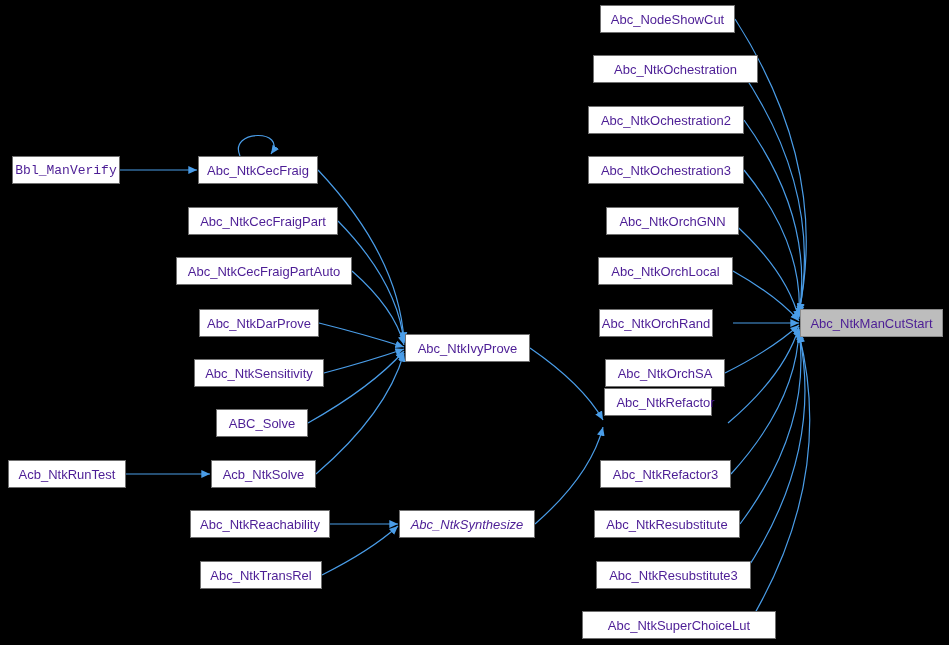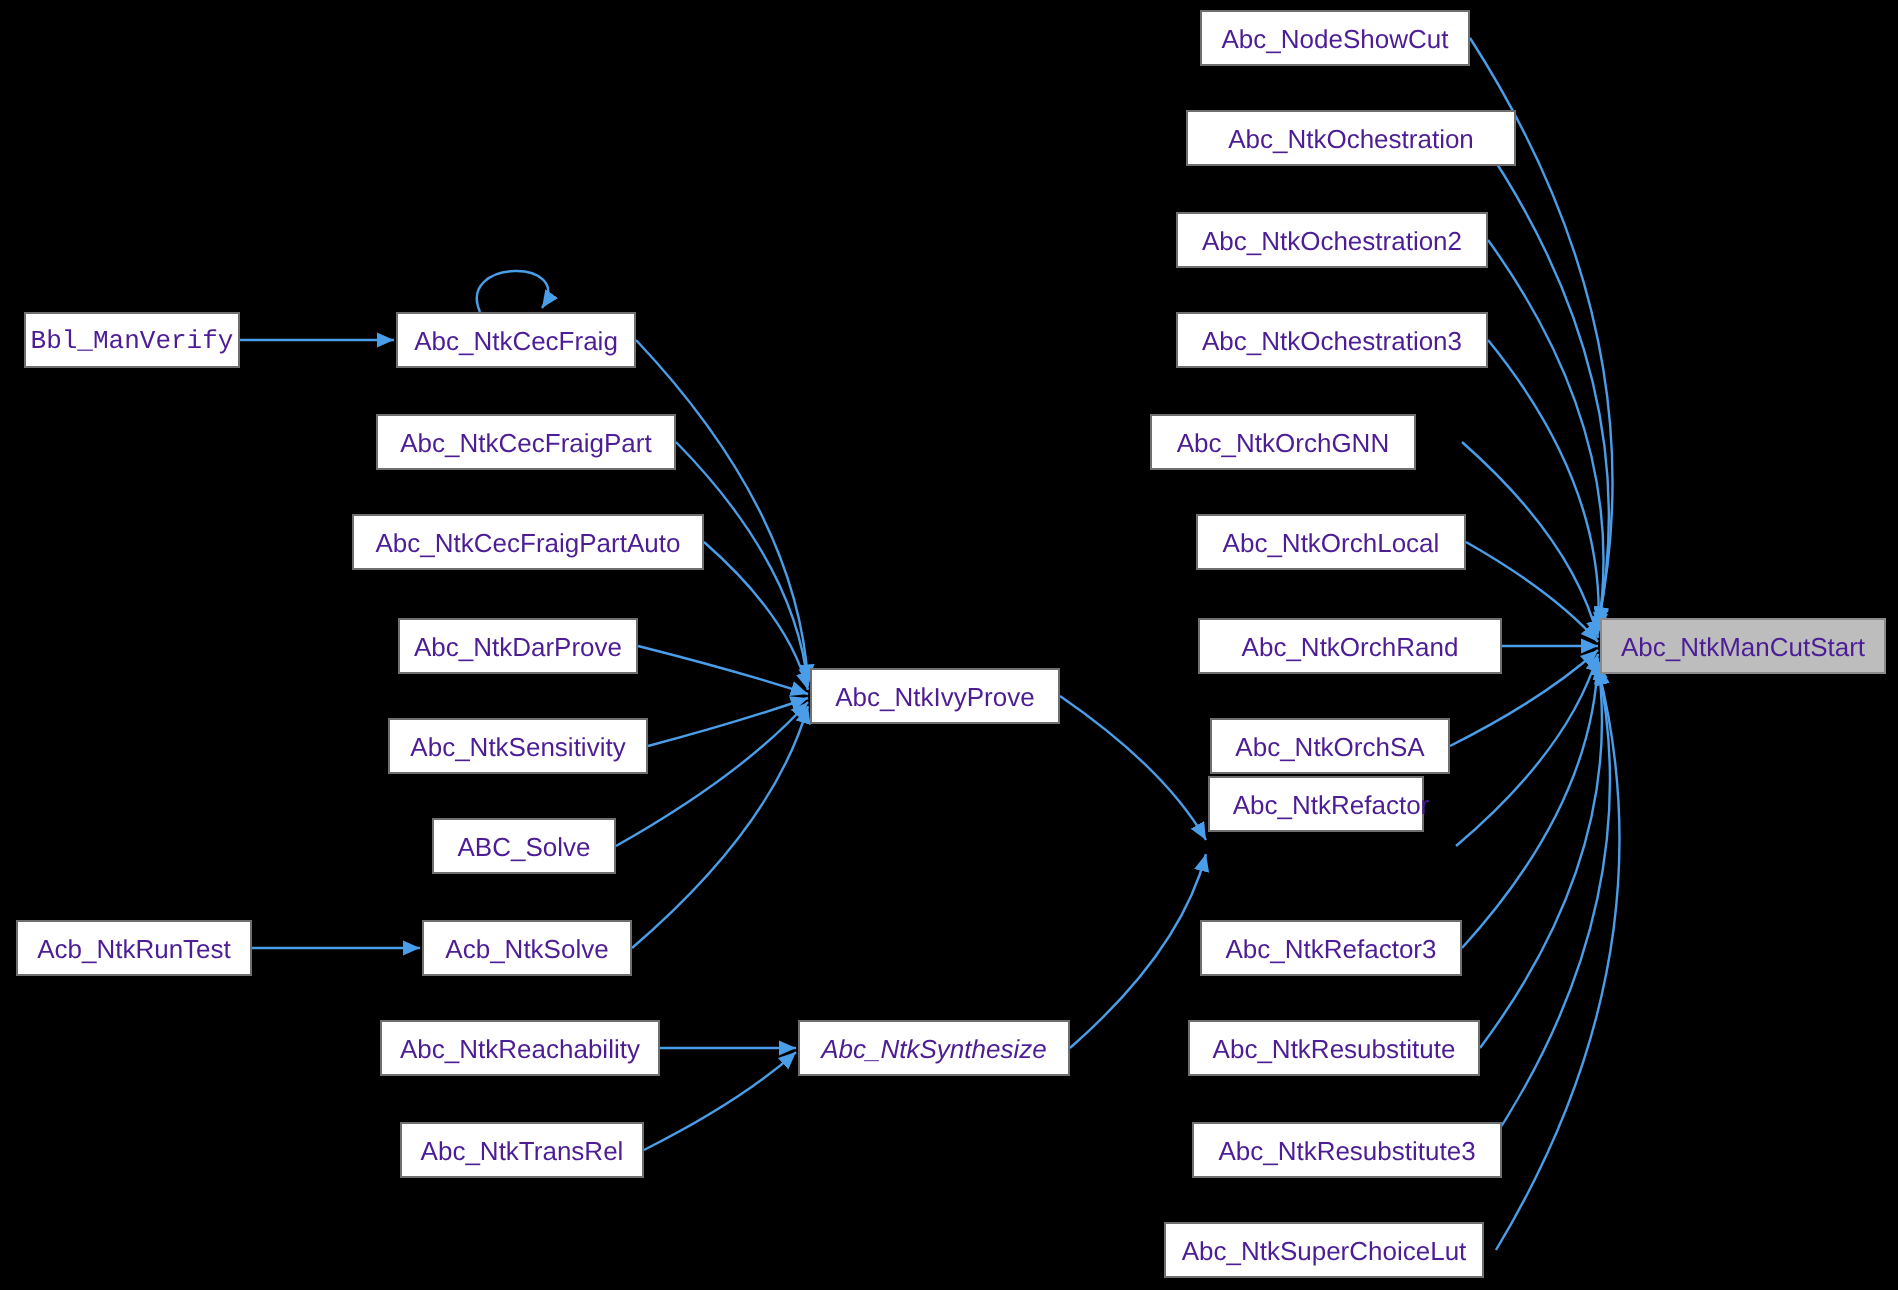--- a/index.html
+++ b/index.html
@@ -90,24 +90,24 @@
       <div class="node" style="left: 216px; top: 409px; width: 92px; height: 28px;">ABC_Solve</div>
       <div class="node" style="left: 211px; top: 460px; width: 105px; height: 28px;">Acb_NtkSolve</div>
       <div class="node" style="left: 190px; top: 510px; width: 140px; height: 28px;">Abc_NtkReachability</div>
       <div class="node" style="left: 200px; top: 561px; width: 122px; height: 28px;">Abc_NtkTransRel</div>
       <div class="node" style="left: 405px; top: 334px; width: 125px; height: 28px;">Abc_NtkIvyProve</div>
       <div class="node" style="left: 399px; top: 510px; width: 136px; height: 28px; font-style: italic;">Abc_NtkSynthesize</div>
       <div class="node" style="left: 600px; top: 5px; width: 135px; height: 28px;">Abc_NodeShowCut</div>
       <div class="node" style="left: 593px; top: 55px; width: 165px; height: 28px;">Abc_NtkOchestration</div>
       <div class="node" style="left: 588px; top: 106px; width: 156px; height: 28px;">Abc_NtkOchestration2</div>
       <div class="node" style="left: 588px; top: 156px; width: 156px; height: 28px;">Abc_NtkOchestration3</div>
-      <div class="node" style="left: 575px; top: 207px; width: 133px; height: 28px;">Abc_NtkOrchGNN</div>
+      <div class="node" style="left: 606px; top: 207px; width: 133px; height: 28px;">Abc_NtkOrchGNN</div>
       <div class="node" style="left: 598px; top: 257px; width: 135px; height: 28px;">Abc_NtkOrchLocal</div>
-      <div class="node" style="left: 599px; top: 309px; width: 152px; height: 28px;">Abc_NtkOrchRand</div>
+      <div class="node" style="left: 599px; top: 309px; width: 114px; height: 28px;">Abc_NtkOrchRand</div>
       <div class="node" style="left: 605px; top: 359px; width: 120px; height: 28px;">Abc_NtkOrchSA</div>
       <div class="node" style="left: 604px; top: 388px; width: 108px; height: 28px; padding-left: 15px;">Abc_NtkRefactor</div>
       <div class="node" style="left: 600px; top: 460px; width: 131px; height: 28px;">Abc_NtkRefactor3</div>
       <div class="node" style="left: 594px; top: 510px; width: 146px; height: 28px;">Abc_NtkResubstitute</div>
       <div class="node" style="left: 596px; top: 561px; width: 155px; height: 28px;">Abc_NtkResubstitute3</div>
-      <div class="node" style="left: 582px; top: 611px; width: 160px; height: 28px;">Abc_NtkSuperChoiceLut</div>
+      <div class="node" style="left: 582px; top: 611px; width: 194px; height: 28px;">Abc_NtkSuperChoiceLut</div>
       <div class="node highlight" style="left: 800px; top: 309px; width: 143px; height: 28px;">Abc_NtkManCutStart</div>
     </div>
 </div>
 
 </body></html>

